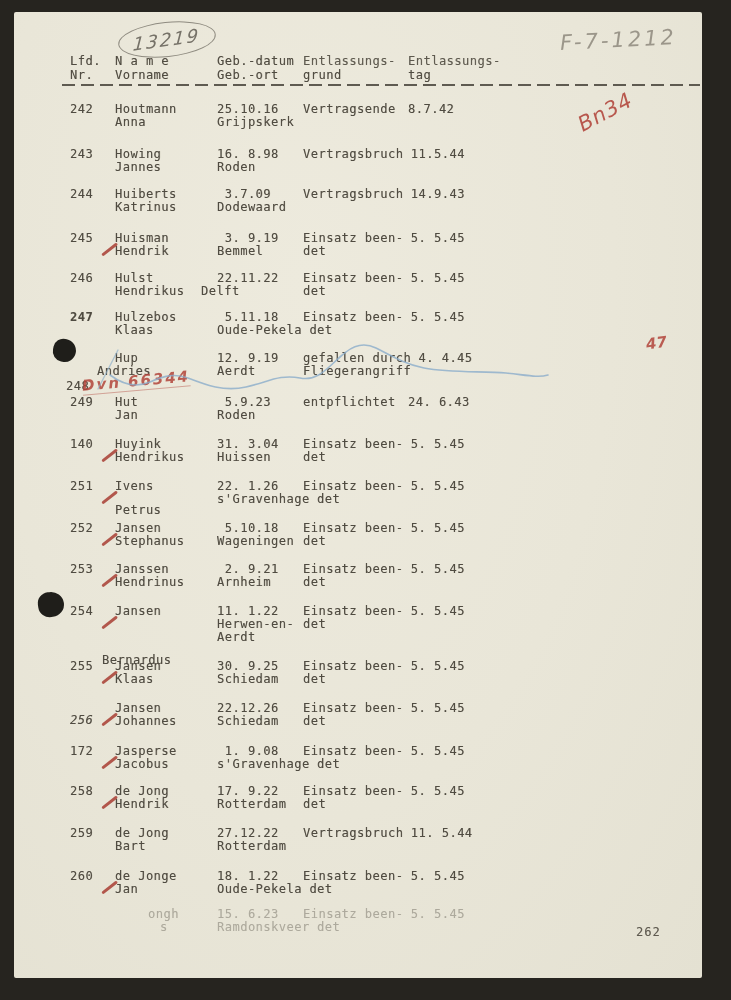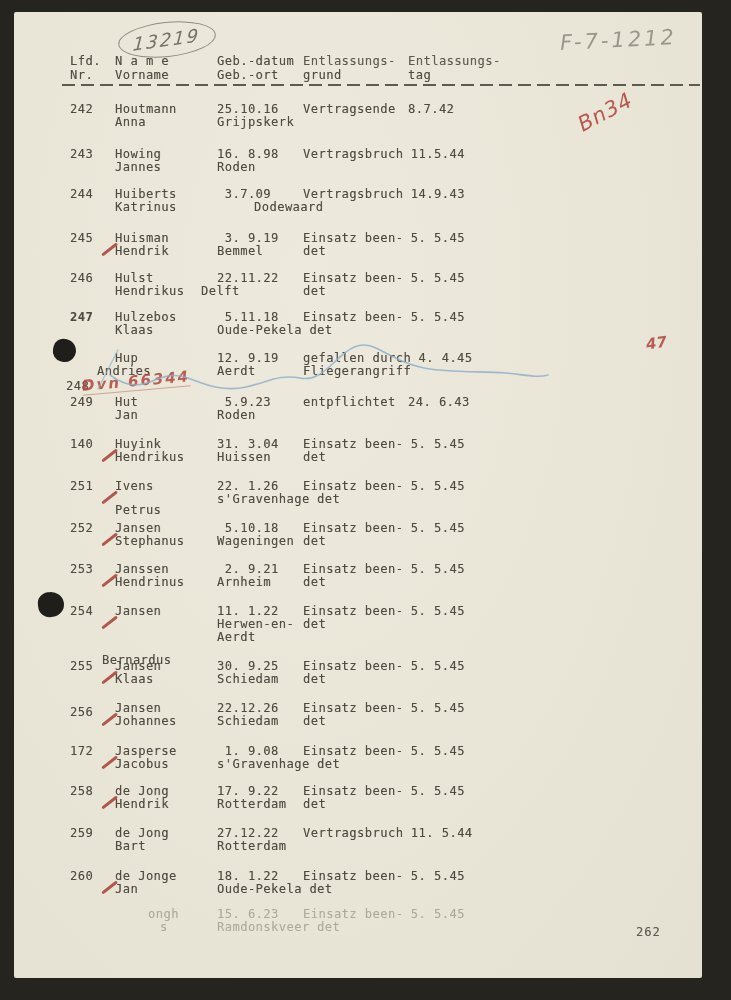--- a/index.html
+++ b/index.html
@@ -121,21 +121,21 @@
 
     <span class="t c-day" style="left: 396.8px; top: 0px;">11.5.44</span>
 
   </div>
 
   <div class="row" style="top: 176px;">
     <span class="t c-nr" style="left: 56px; top: 0px;">244</span>
     <span class="t c-name" style="left: 101px; top: 0px; text-align: right;">Huiberts</span>
     <span class="t c-vorname" style="left: 101px; top: 13px;">Katrinus</span>
     <span class="t c-date" style="left: 203px; top: 0px;"> 3.7.09</span>
-    <span class="t c-place" style="left: 203px; top: 13px; margin-left: 37px;">Dodewaard</span>
+    <span class="t c-place" style="left: 203px; top: 13px;">Dodewaard</span>
 
     <span class="t c-reason" style="left: 289px; top: 0px;">Vertragsbruch</span>
 
     <span class="t c-day" style="left: 396.8px; top: 0px;">14.9.43</span>
 
   </div>
 
   <div class="row" style="top: 220px;">
     <span class="t c-nr" style="left: 56px; top: 0px;">245</span>
     <span class="t c-name" style="left: 101px; top: 0px;">Huisman</span>
@@ -273,21 +273,21 @@
     <span class="t c-date" style="left: 203px; top: 0px;">30. 9.25</span>
     <span class="t c-place" style="left: 203px; top: 13px;">Schiedam</span>
 
     <span class="t c-reason" style="left: 289px; top: 0px;">Einsatz been-</span>
     <span class="t c-reason2" style="left: 289px; top: 13px;">det</span>
     <span class="t c-day" style="left: 396.8px; top: 0px;">5. 5.45</span>
     <span class="check" style="left: 86px; top: 16px;"></span>
   </div>
 
   <div class="row" style="top: 690px;">
-    <span class="t c-nr" style="left: 56px; top: 4px;">256</span>
+    <span class="t c-nr" style="left: 56px; top: 12px; font-style: italic;">256</span>
     <span class="t c-name" style="left: 101px; top: 0px;">Jansen</span>
     <span class="t c-vorname" style="left: 101px; top: 13px;">Johannes</span>
     <span class="t c-date" style="left: 203px; top: 0px;">22.12.26</span>
     <span class="t c-place" style="left: 203px; top: 13px;">Schiedam</span>
 
     <span class="t c-reason" style="left: 289px; top: 0px;">Einsatz been-</span>
     <span class="t c-reason2" style="left: 289px; top: 13px;">det</span>
     <span class="t c-day" style="left: 396.8px; top: 0px;">5. 5.45</span>
     <span class="check" style="left: 86px; top: 16px;"></span>
   </div>

